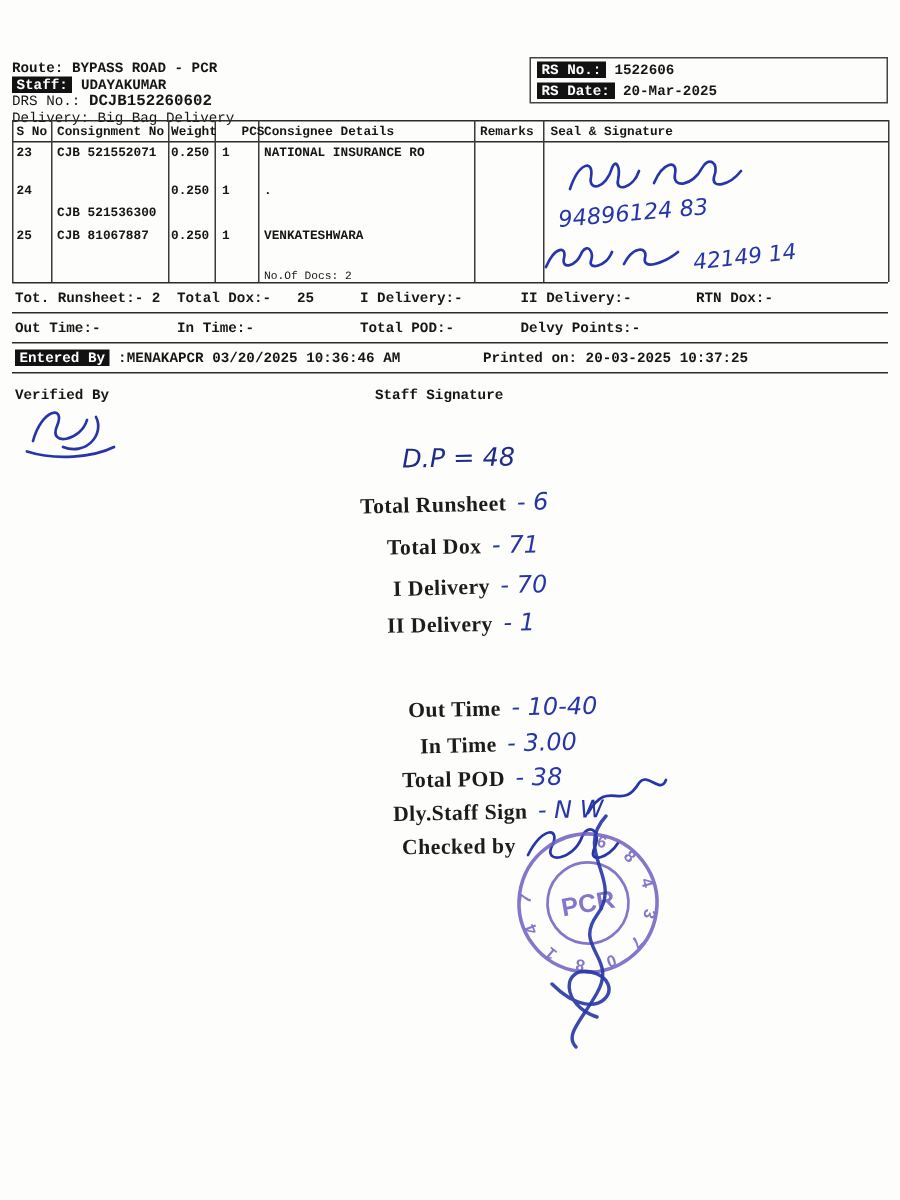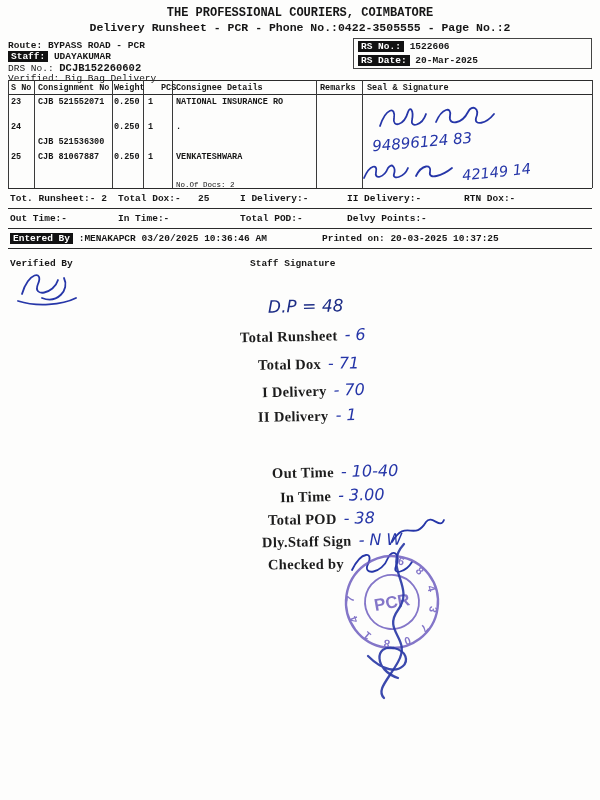--- a/index.html
+++ b/index.html
@@ -28,22 +28,20 @@
   .rsbox { position:absolute; border:1px solid #444; }
   svg { display:block; }
   .sig path { fill:none; stroke:#2636a8; stroke-width:1.8; stroke-linecap:round; }
   .bigsig path { fill:none; stroke:#2a3aa6; stroke-width:2.3; stroke-linecap:round; opacity:.92; }
 </style>
 </head>
 <body>
 
 <div class="page">
 
-  <div class="abs c b" style="top:6px;font-size:12px;">THE PROFESSIONAL COURIERS, COIMBATORE</div>
-  <div class="abs c b" style="top:21px;font-size:11.5px;">Delivery Runsheet - PCR - Phone No.:0422-3505555 - Page No.:2</div>
 
   <div class="abs b t9" style="left:8px;top:40px;">
     <span>Route:</span>
     <span>BYPASS ROAD - PCR</span>
   </div>
 
   <div class="rsbox" style="left:353px;top:38px;width:239px;height:31px;">
     <div class="abs t9" style="left:4px;top:2px;">
       <span class="inv">RS No.:</span>
       <span class="b">1522606</span>
@@ -58,21 +56,21 @@
     <span class="inv">Staff:</span>
     <span class="b">UDAYAKUMAR</span>
   </div>
 
   <div class="abs t9" style="left:8px;top:62px;">
     <span>DRS No.:</span>
     <span class="b" style="font-size:10.5px;">DCJB152260602</span>
   </div>
 
   <div class="abs t9" style="left:8px;top:73px;">
-    <span>Verified:</span>
+    <span>Delivery:</span>
     <span>Big Bag Delivery</span>
   </div>
 
   <div class="hline" style="left:8px;top:80px;width:584px;"></div>
   <div class="hline" style="left:8px;top:94px;width:584px;"></div>
   <div class="hline" style="left:8px;top:188px;width:584px;"></div>
   <div class="vline" style="left:8px;top:80px;height:108px;"></div>
   <div class="vline" style="left:34px;top:80px;height:108px;"></div>
   <div class="vline" style="left:112px;top:80px;height:108px;"></div>
   <div class="vline" style="left:143px;top:80px;height:108px;"></div>

